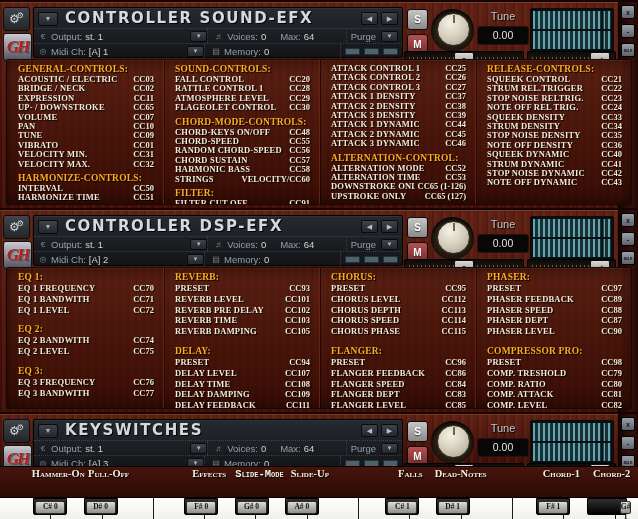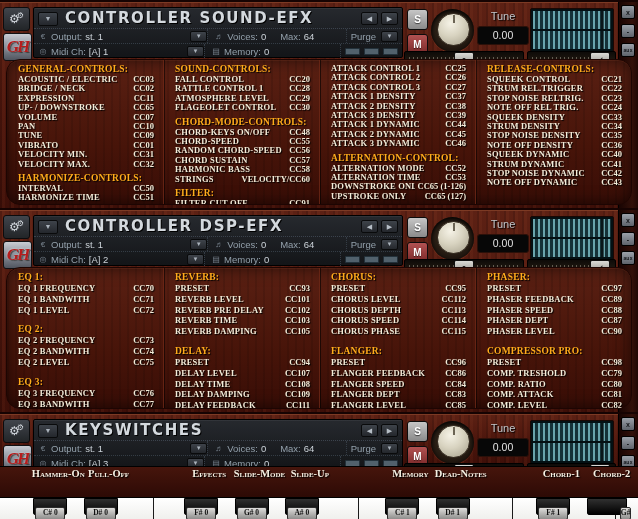--- a/index.html
+++ b/index.html
@@ -72,21 +72,21 @@
   .sl{position:absolute;top:49px;height:13px;background:linear-gradient(#0e0b08,#271e14);border:1px solid #000;border-radius:2px;cursor:pointer}
   .sl::before{content:"";position:absolute;left:4px;right:4px;bottom:2px;height:6px;
     background:repeating-linear-gradient(90deg,rgba(210,200,180,.4) 0 1px,transparent 1px 4px)}
   .sl.pan{left:404px;width:118px}.sl.vol{left:527px;width:87px}
   .shandle{position:absolute;top:0;width:18px;height:12px;background:linear-gradient(#dadad6,#96968f);
     border:1px solid #101010;border-radius:2px;display:flex;align-items:center;justify-content:center;
     font-size:6px;line-height:1;color:#222}
   .sl.pan .shandle{left:50%;transform:translateX(-50%)}
   .sl.vol .shandle{right:5px}
   
-  .pbody{position:absolute;left:6px;right:6px;top:57px;bottom:3px;border:1px solid #1d0502;border-radius:14px;
+  .pbody{position:absolute;left:6px;right:6px;top:57px;bottom:3px;border:1px solid #1d0502;border-radius:2px;
     background-image:
       repeating-linear-gradient(90deg,rgba(0,0,0,.10) 0 2px,rgba(0,0,0,0) 2px 8px),
       linear-gradient(180deg,#5a2013 0%,#471409 60%,#380d06 100%);
     box-shadow:inset 0 0 16px rgba(0,0,0,.6),inset 0 1px 0 rgba(255,130,80,.14);
     display:grid;grid-template-columns:repeat(4,1fr);overflow:hidden}
   .col{padding:4px 9px 2px 11px;overflow:hidden;border-left:1px solid rgba(110,40,22,.8);box-shadow:inset 1px 0 0 rgba(0,0,0,.55)}
   .col:first-child{border-left:none;box-shadow:none}
   .sec{margin-bottom:4px}
   .p2 .sec{margin-bottom:9px}
   .sec-title{font:bold 9.5px/10px "Liberation Serif",serif;color:#ffac1c;letter-spacing:.2px;
@@ -99,21 +99,21 @@
   .kb{position:relative;width:638px;height:59px}
   .kb-top{position:relative;height:32px;background:linear-gradient(#46150c,#2d0a05);border-top:1px solid #000;border-bottom:1px solid #000;box-sizing:border-box}
   .kb-top span{position:absolute;top:1px;transform:translateX(-50%);font:bold 10.5px "Liberation Serif",serif;
     font-variant:small-caps;color:#f6f0e3;text-shadow:1px 1px 1px #000;white-space:nowrap}
   .keys{position:relative;height:30px;background:#111;display:flex;overflow:hidden}
   .wkey{flex:none;width:50.3px;border-right:1px solid #1a1a1a;position:relative;background:linear-gradient(#ffffff,#e9e9e5);cursor:pointer}
   .wnote{position:absolute;bottom:1px;left:0;right:0;text-align:center;font:bold 9px "Liberation Serif",serif;color:#16120e}
   .bkey{position:absolute;top:0;width:34px;height:17px;z-index:2;cursor:pointer;
     background:linear-gradient(#303030,#000);border:1px solid #000;border-radius:0 0 2px 2px;
     display:flex;align-items:flex-start;justify-content:center;box-sizing:border-box}
-  .bplate{margin-top:8px;width:28px;height:11px;background:linear-gradient(#dedddb,#8e8e8c);border:1px solid #2b2b2b;border-radius:2px;
+  .bplate{margin-top:2px;width:28px;height:11px;background:linear-gradient(#dedddb,#8e8e8c);border:1px solid #2b2b2b;border-radius:2px;
     font:bold 7.5px/10px "Liberation Serif",serif;text-align:center;color:#0f0f0f}
   .kb-bot{position:relative;height:13px;background:linear-gradient(#3e1109,#250704);border-top:1px solid #000;box-sizing:border-box}
   .kb-bot span{position:absolute;top:0;transform:translateX(-50%);font:bold 10.5px "Liberation Serif",serif;
     font-variant:small-caps;color:#f6f0e3;text-shadow:1px 1px 1px #000;white-space:nowrap}
 </style>
 </head>
 <body>
 
 <div id="stage">
   <div id="panels">
@@ -598,24 +598,20 @@
 
   <div class="crow">
     <span class="cl">EQ 1 LEVEL</span>
     <span class="cv">CC72</span>
   </div>
 </div>
 
   <div class="sec">
     <div class="sec-title">EQ 2:</div>
 
-  <div class="crow">
-    <span class="cl">EQ 2 FREQUENCY</span>
-    <span class="cv">CC73</span>
-  </div>
 
   <div class="crow">
     <span class="cl">EQ 2 BANDWITH</span>
     <span class="cv">CC74</span>
   </div>
 
   <div class="crow">
     <span class="cl">EQ 2 LEVEL</span>
     <span class="cv">CC75</span>
   </div>
@@ -905,23 +901,23 @@
       <button class="ba">aux</button>
     </div>
 
   </section>
 </div>
   <div class="kb">
     <div class="kb-top">
         <span style="left: 58.3px;">Hammer-On</span>
         <span style="left: 108.6px; text-align: center;">Pull-Off</span>
         <span style="left: 209.2px;">Effects</span>
-        <span style="left: 259.5px;">Slide-Mode</span>
+        <span style="left: 259.5px; font-family: Liberation Mono, monospace;">Slide-Mode</span>
         <span style="left: 309.8px;">Slide-Up</span>
-        <span style="left: 410.4px;">Memory</span>
+        <span style="left: 410.4px;">Falls</span>
         <span style="left: 460.7px;">Dead-Notes</span>
         <span style="left: 561.3px;">Chord-1</span>
         <span style="left: 611.6px;">Chord-2</span>
       </div>
     <div class="keys">
         <div class="wkey">
           <div class="wnote">C 0</div>
         </div>
         <div class="wkey">
           <div class="wnote">D 0</div>

